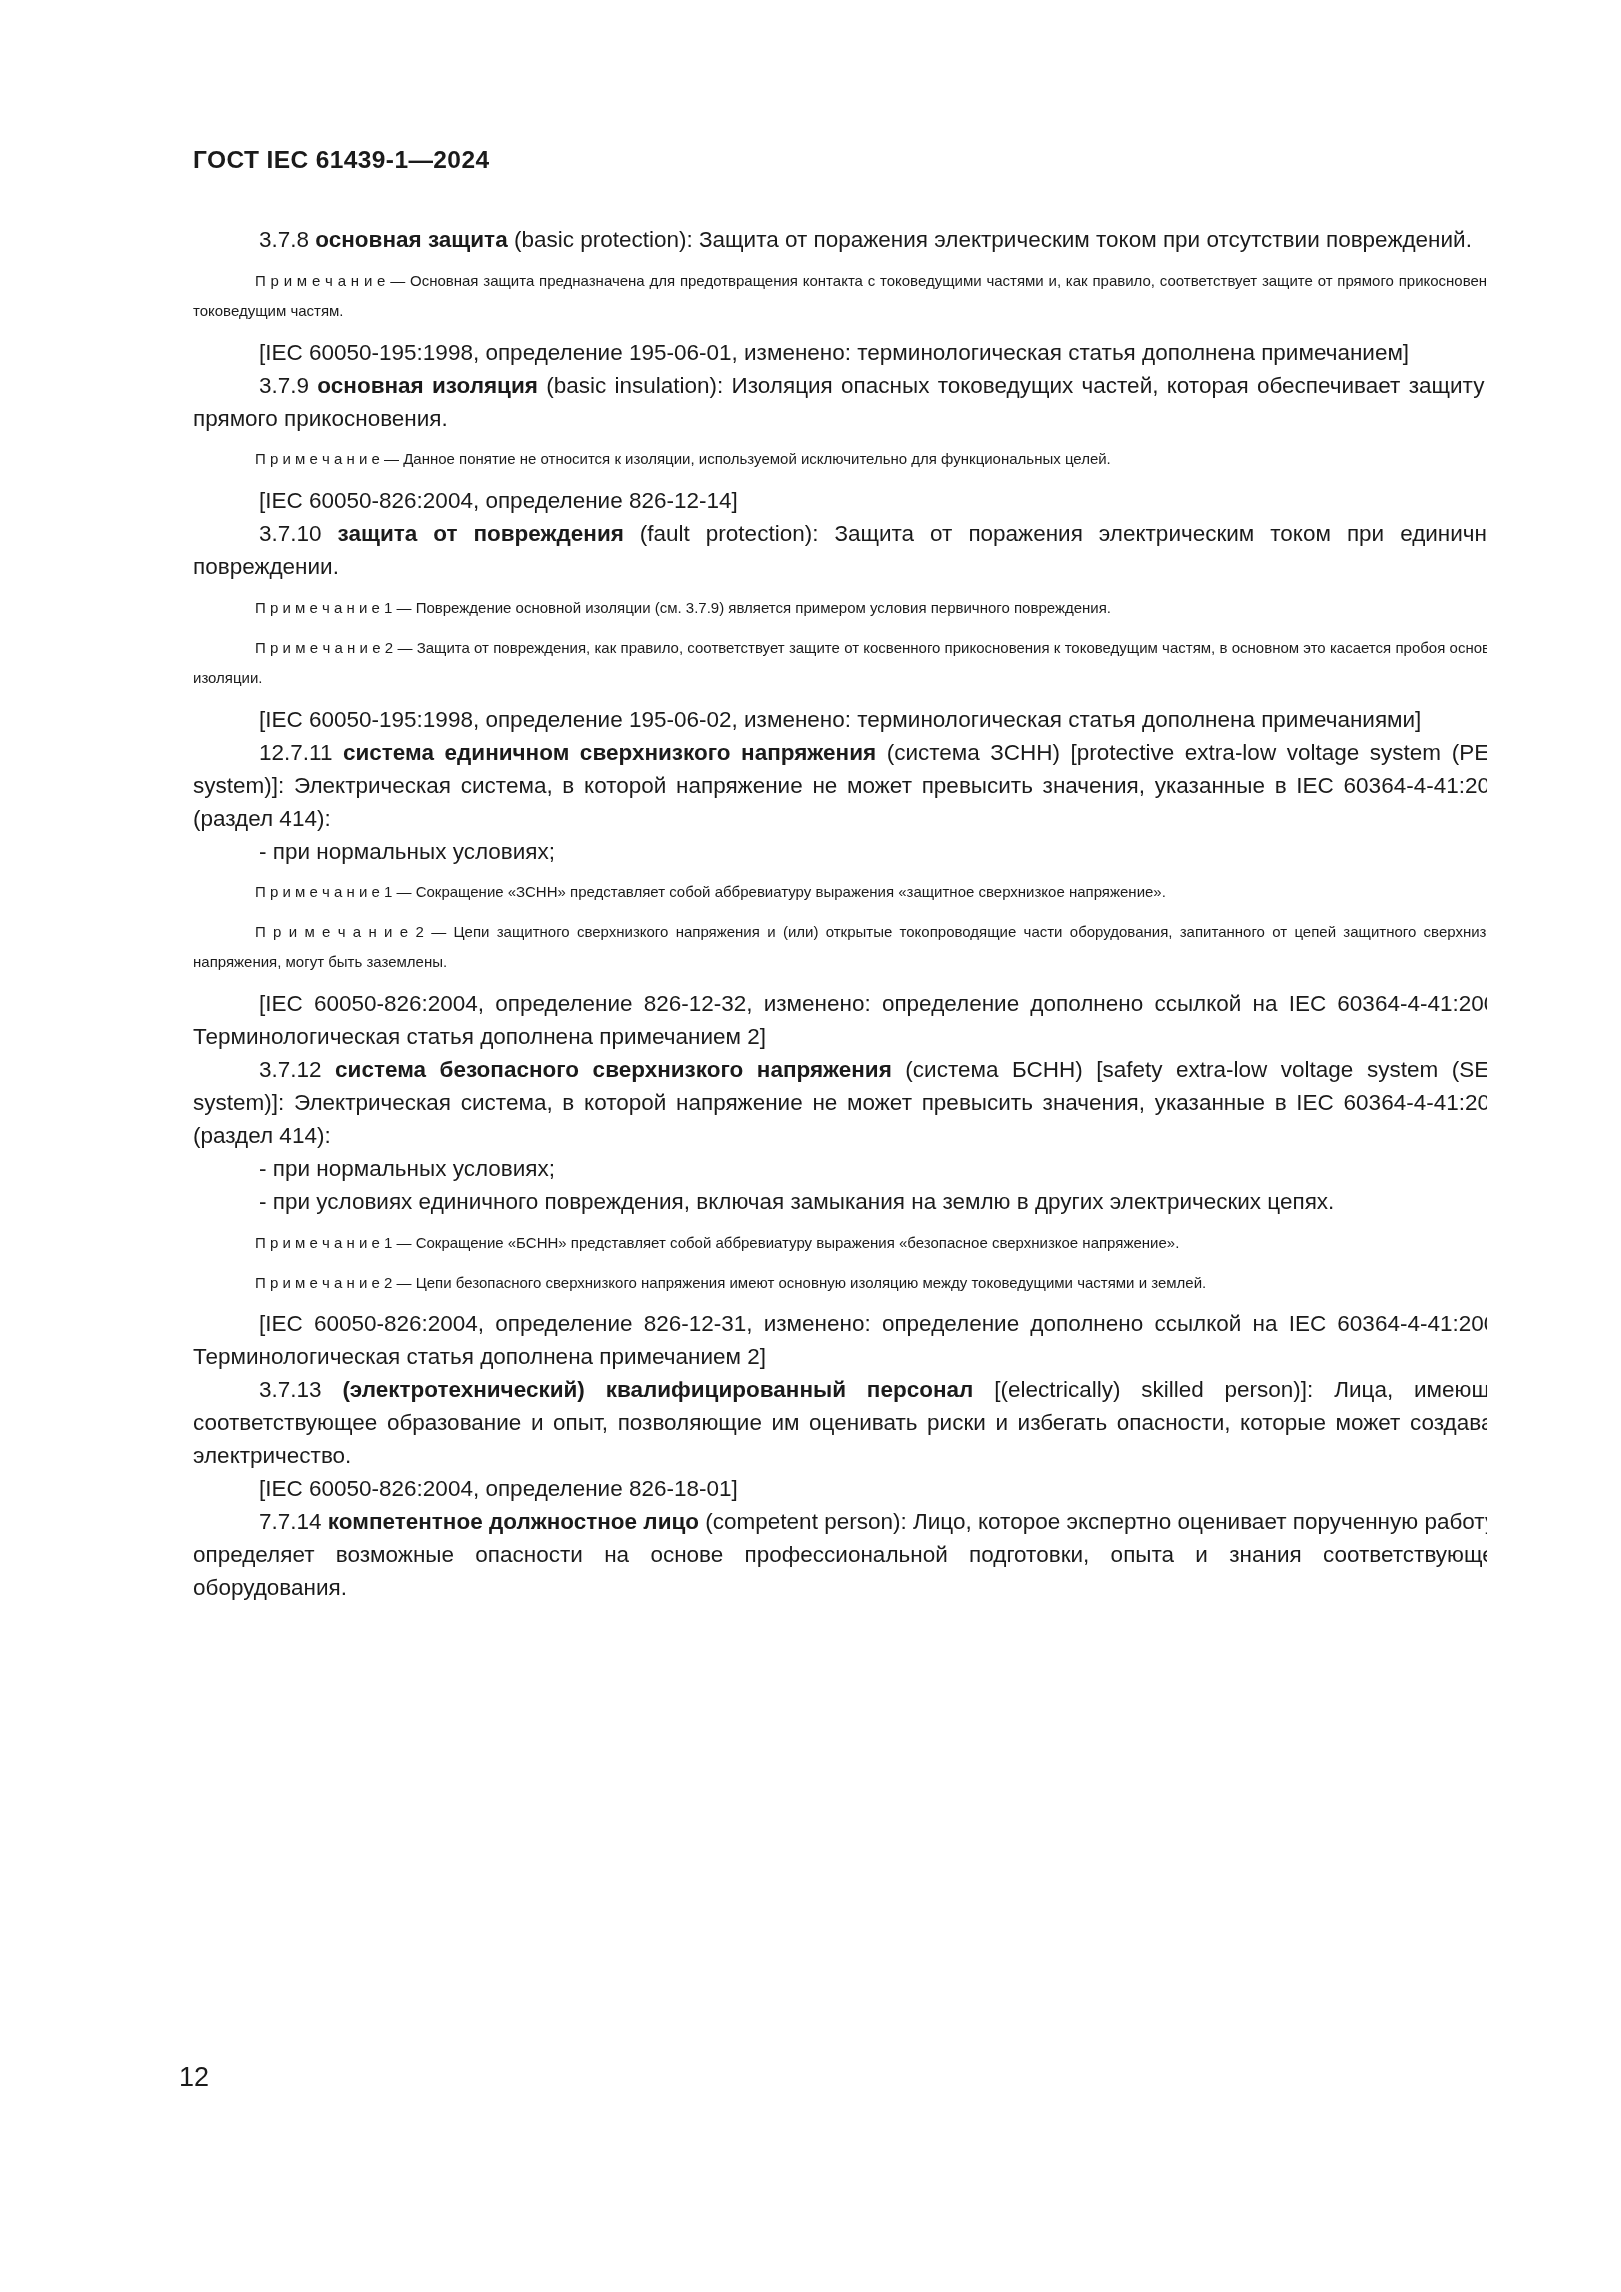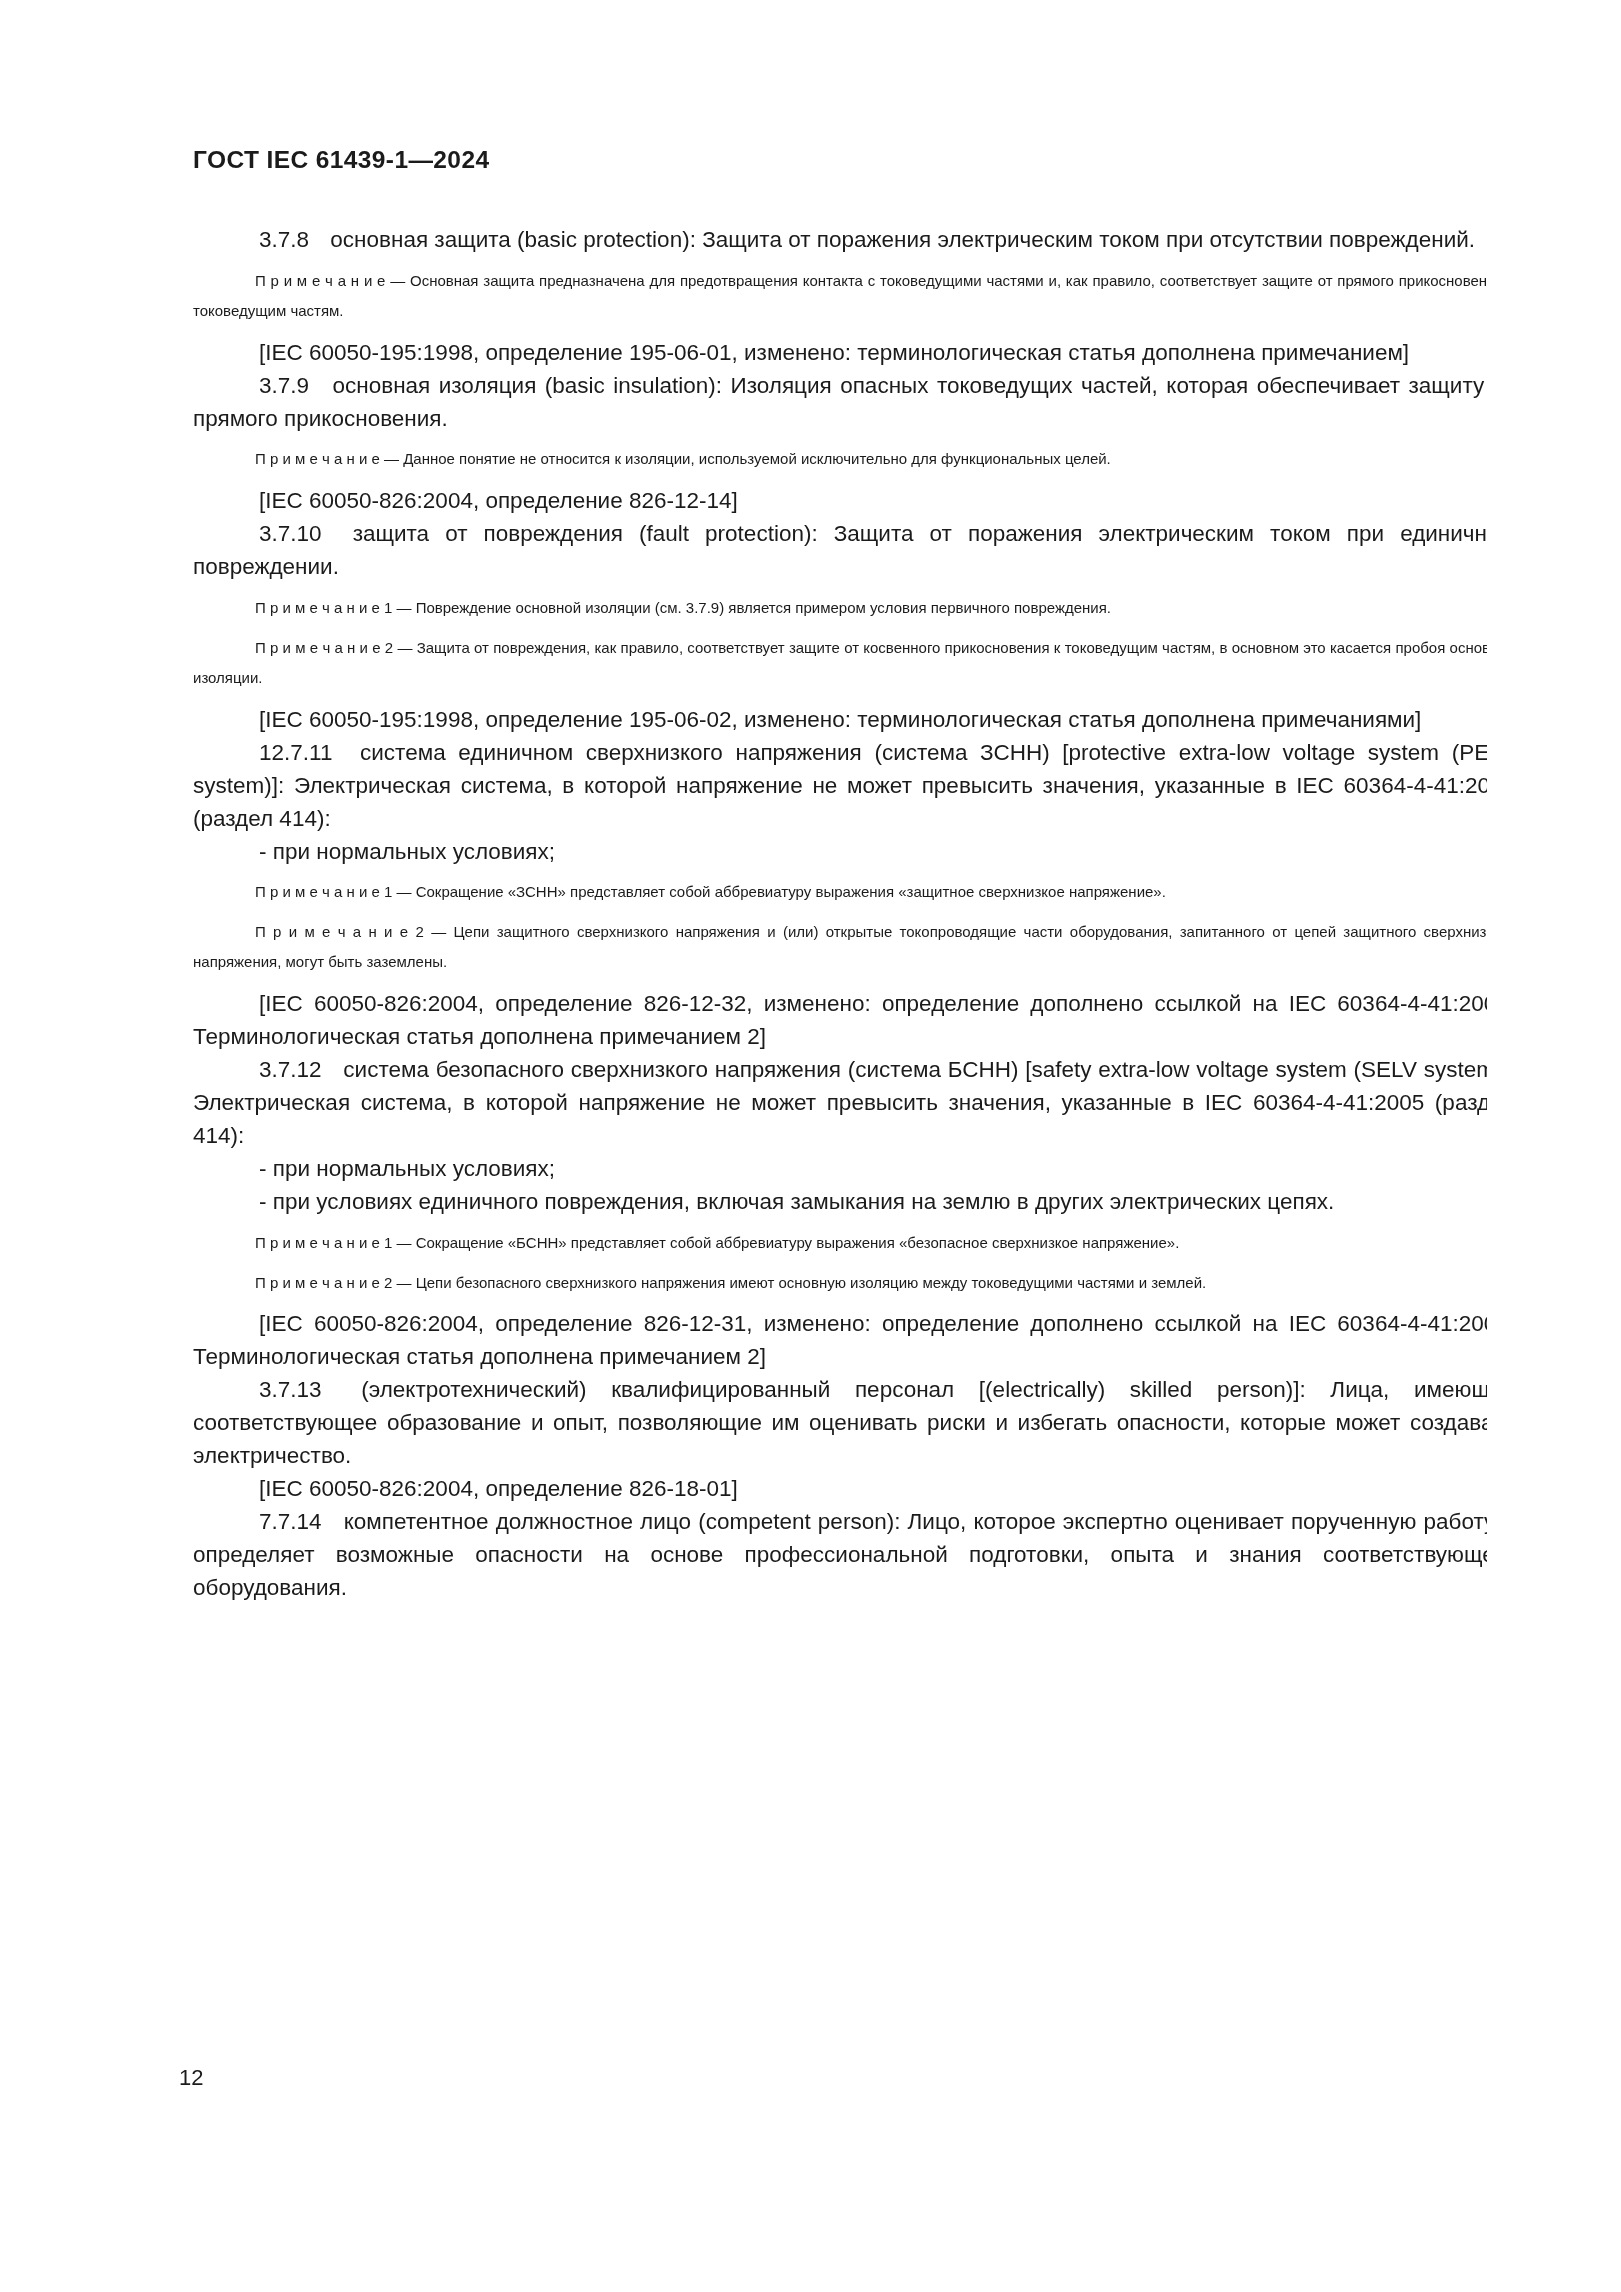--- a/index.html
+++ b/index.html
@@ -43,28 +43,27 @@
     font-size: 22.5px;
     line-height: 33px;
   }
   .content p.note {
     font-size: 15px;
     line-height: 30px;
     margin: 9.8px 0;
     text-indent: 62px;
   }
   .b {
-    font-weight: 400;
-    margin-left: 15px;
+    font-weight: 700;
   }
   .page-number {
     position: absolute;
     top: 2061px;
     left: 179px;
-    font-size: 22px;
+    font-size: 27px;
     line-height: 33px;
   }
 </style>
 </head>
 <body>
 
 <div class="page">
   <div class="running-header">ГОСТ IEC 61439-1—2024</div>
 
   <div class="content">

